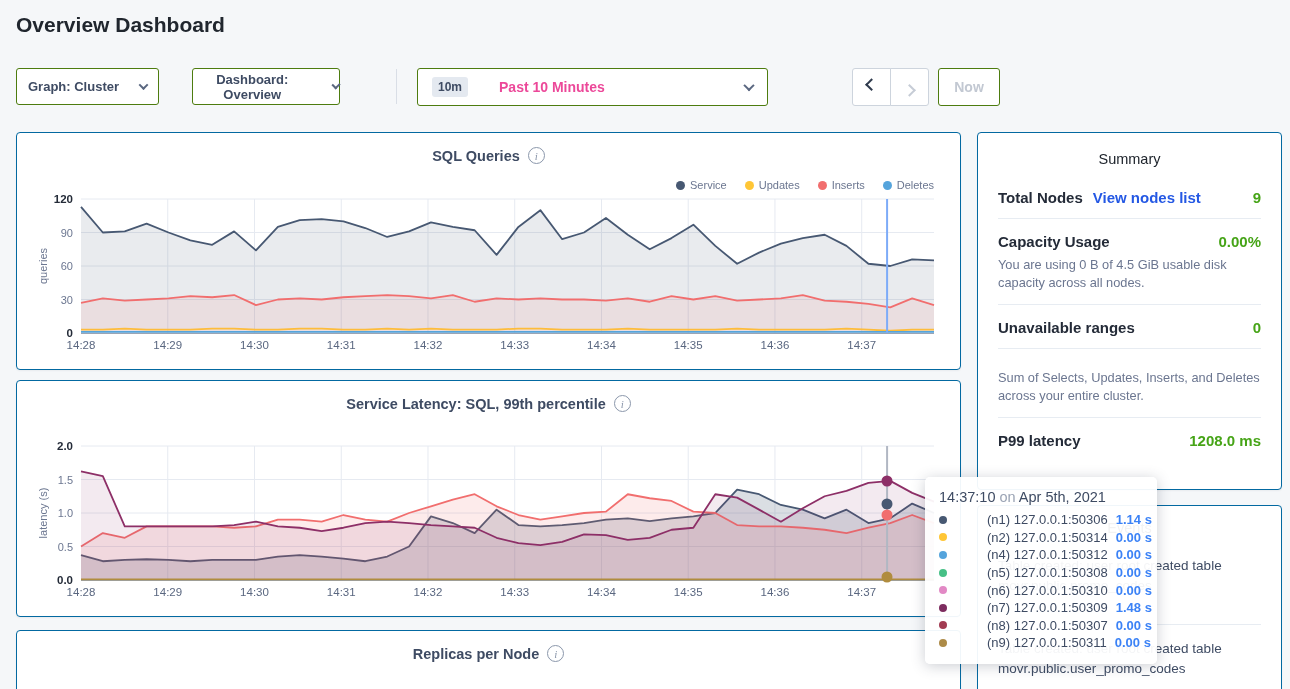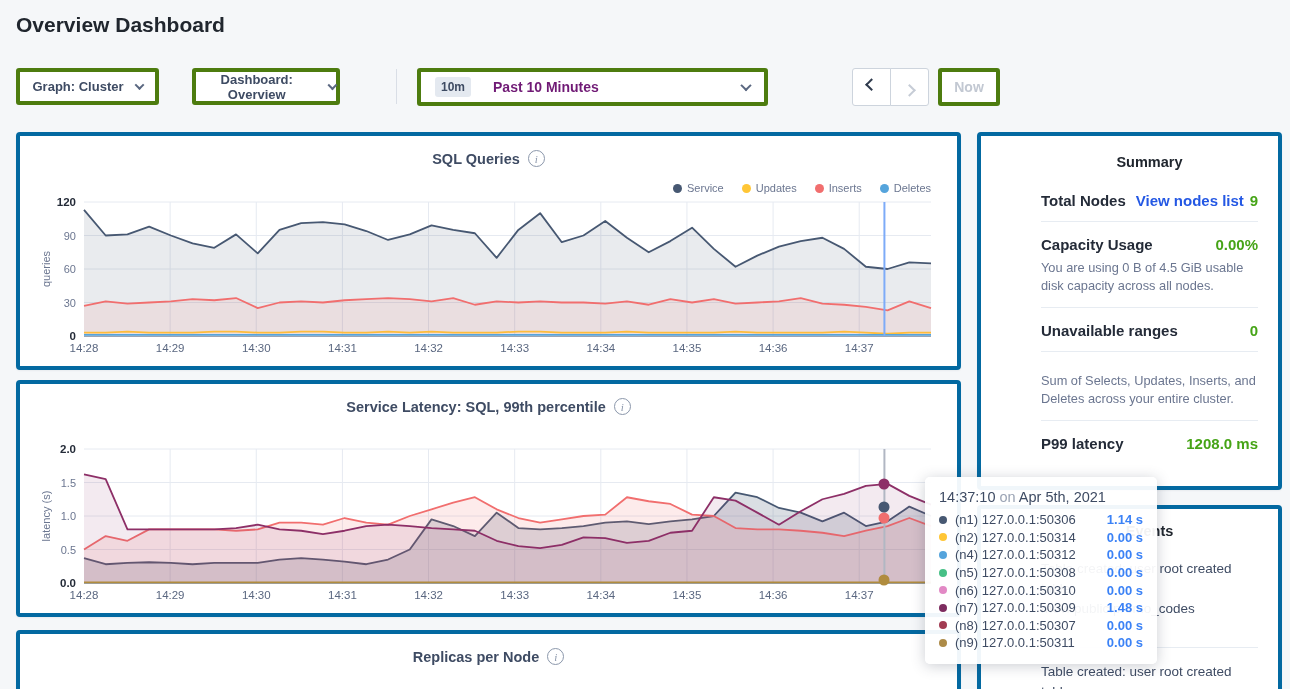--- a/index.html
+++ b/index.html
@@ -8,46 +8,46 @@
     position:relative; overflow:hidden;
     background:#f5f7f9;
     font-family:"Liberation Sans", sans-serif;
     color:#3e4b63;
   }
   
   .page-title { position:absolute; left:16px; top:13px; font-size:21px; font-weight:700; color:#20262e; }
   
   .ctrl-btn {
     position:absolute; top:68px; height:37px; background:#fff;
-    border:4px solid #4d7c0f; border-radius:3px;
-    display:flex; align-items:center; justify-content:center; gap:12px;
+    border:1px solid #4d7c0f; border-radius:3px;
+    display:flex; align-items:center; justify-content:center; gap:21px;
     font-size:13px; font-weight:700; color:#3e4b63; cursor:pointer;
   }
   #graph-btn { left:16px; width:143px; }
   #dash-btn  { left:181px; width:148px;margin-left:11px; }
   .vdivider { position:absolute; left:396px; top:69px; width:1px; height:35px; background:#d9dee6; }
   #time-btn { left:417px; width:351px; height:38px; justify-content:flex-start; padding:0 14px; }
   .time-badge { background:#e4e9f0; border-radius:3px; font-size:12px; font-weight:700; color:#3e4b63; padding:3px 6px; }
-  .time-label { font-size:14px; font-weight:700; color:#701a75; margin-left:10px; }
+  .time-label { font-size:14px; font-weight:700; color:#ec4899; margin-left:10px; }
   .chev { width:8px; height:8px; border-right:2px solid #5a6780; border-bottom:2px solid #5a6780; display:inline-block; }
   .chev.down  { transform:rotate(45deg) translate(-1px,-1px); }
   .chev.small { width:7px; height:7px; }
   #time-btn .chev { margin-left:auto; }
   .btn-group { position:absolute; left:852px; top:68px; display:flex; }
   .btn-group button {
     width:39px; height:38px; background:#fff; border:1px solid #cdd4dd; cursor:pointer;
     display:flex; align-items:center; justify-content:center;
   }
   .btn-group button:first-child { border-radius:3px 0 0 3px; }
   .btn-group button:last-child  { border-radius:0 3px 3px 0; margin-left:-1px; }
   .chev.left  { width:9px; height:9px; border-color:#2f3a4d; border-width:2.5px; transform:rotate(135deg) translate(-2px,2px); }
   .chev.right { width:9px; height:9px; border-color:#c6ccd6; border-width:2.5px; transform:rotate(-45deg) translate(-2px,2px); }
   #now-btn { left:938px; width:62px; height:38px; color:#c2c8d2; font-size:14px; cursor:default; }
   
-  .card { position:absolute; background:#fff; border:4px solid #0369a1; border-radius:4px; box-shadow:0 1px 2px rgba(40,55,80,0.06);padding-left:40px; }
+  .card { position:absolute; background:#fff; border:1px solid #0369a1; border-radius:4px; box-shadow:0 1px 2px rgba(40,55,80,0.06); }
   #sql-card { left:16px; top:132px; width:945px; height:238px; }
   #lat-card { left:16px; top:380px; width:945px; height:237px; }
   #rep-card { left:16px; top:630px; width:945px; height:120px; }
   #summary-card { left:977px; top:132px; width:305px; height:358px; }
   #events-card  { left:977px; top:505px; width:305px; height:200px; }
   
   .chart-title-row { position:absolute; top:14px; left:0; right:0; display:flex; justify-content:center; align-items:center; gap:8px; }
   .chart-title { font-size:14.5px; font-weight:700; color:#3e4b63; }
   .info-icon {
     width:17px; height:17px; border:1px solid #8b97ab; border-radius:50%;
@@ -59,21 +59,21 @@
   .legend-dot { width:9px; height:9px; border-radius:50%; }
   .plot { position:absolute; left:64px; right:26px; top:66px; height:135px; border-bottom:1px solid #9aa5b5; }
   #lat-card .plot { top:65px; }
   .plot-svg { position:absolute; left:0; top:0; width:100%; height:100%; overflow:visible; }
   .y-tick { position:absolute; right:calc(100% + 8px); transform:translateY(-50%); font-size:11px; color:#6b7690; white-space:nowrap; }
   .y-tick.bold { font-weight:700; color:#242b38; font-size:11.5px; }
   .ylab { position:absolute; right:calc(100% + 32px); top:50%; transform:translateY(-50%) rotate(180deg); writing-mode:vertical-rl; font-size:11px; color:#6b7690; }
   .x-tick { position:absolute; top:calc(100% + 6px); transform:translateX(-50%); font-size:11.5px; color:#5a6780; white-space:nowrap; }
   .x-dot { position:absolute; width:11px; height:11px; border-radius:50%; transform:translate(-50%,-50%); z-index:3; }
   
-  .panel-title { text-align:center; font-weight:700; font-size:14.5px; color:#20262e; padding:18px 0 8px; }
+  .panel-title { text-align:center; font-weight:400; font-size:14.5px; color:#20262e; padding:18px 0 8px; }
   #events-card .panel-title { padding:14px 0 6px; }
   .sum-section { margin:0 20px; padding:14px 0 12px; border-bottom:1px solid #e7ecf2; }
   .sum-section:last-child { border-bottom:none; }
   .sum-head { display:flex; align-items:baseline; font-size:15px; font-weight:700; color:#242b38; }
   .sum-link { color:#2458e4; margin-left:10px; cursor:pointer; }
   .sum-value { margin-left:auto; color:#46a417; }
   .sum-desc { margin-top:6px; font-size:12.8px; font-weight:400; color:#6b7690; line-height:1.4; }
   
   .event-item { margin:14px 20px 0; font-size:13.5px; line-height:20px; color:#3e4b63; }
   .event-item.first { margin-bottom:28px; }
@@ -82,21 +82,21 @@
   
   #tooltip {
     position:absolute; left:925px; top:477px; width:232px; z-index:20;
     background:rgba(255,255,255,0.94); border-radius:5px;
     box-shadow:0 2px 14px rgba(50,60,80,0.25); padding:12px 14px;
   }
   .tt-head { font-size:14.5px; color:#3e4b63; margin-bottom:6px; white-space:nowrap; }
   .tt-on { color:#9aa3b4; }
   .tt-row { display:flex; align-items:center; gap:8px; height:17.6px; font-size:13px; color:#3e4b63; }
   .tt-dot { width:8px; height:8px; border-radius:50%; flex:0 0 auto; }
-  .tt-label { width:146px; white-space:nowrap; }
+  .tt-label { width:146px; white-space:nowrap;margin-left:32px; }
   .tt-val { font-weight:700; color:#3b82f6; white-space:nowrap; }
 </style>
 </head>
 <body>
 
 <div class="page-title">Overview Dashboard</div>
 
 <button class="ctrl-btn" id="graph-btn">
   <span>Graph: Cluster</span>
   <span class="chev down small"></span>

